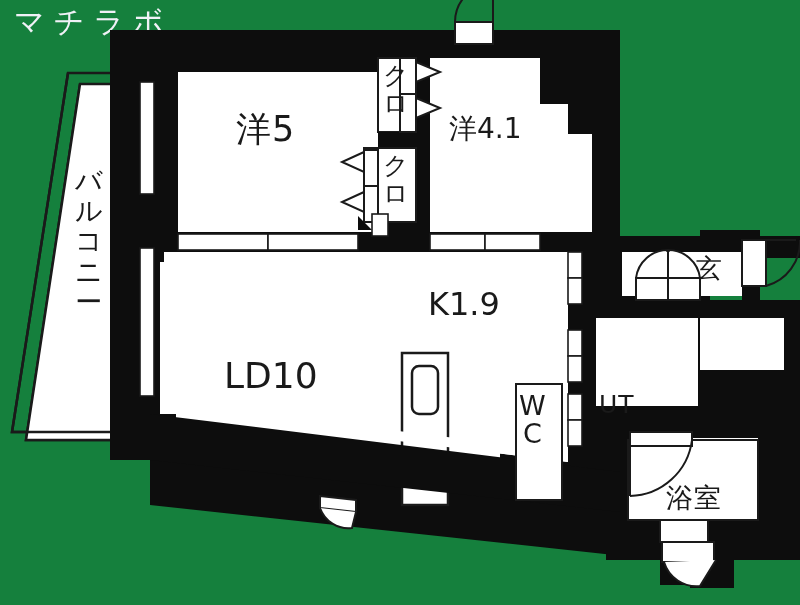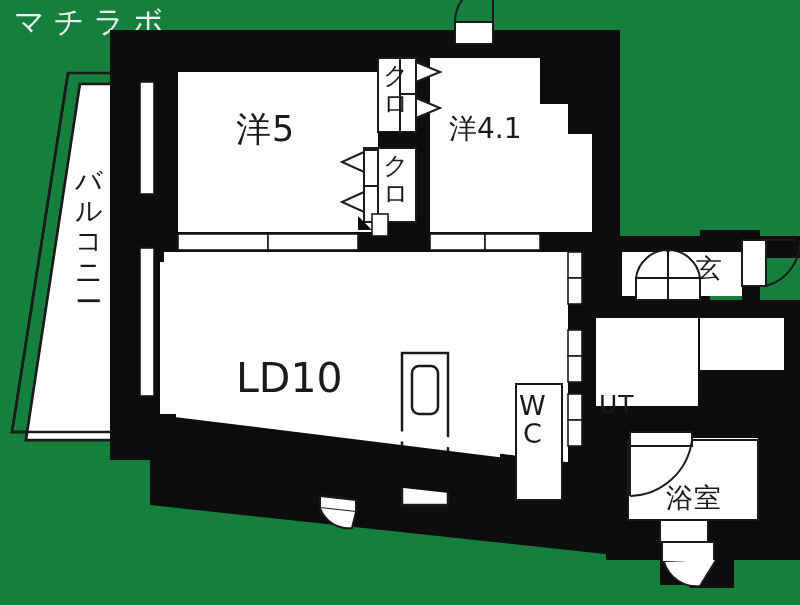--- a/index.html
+++ b/index.html
@@ -37,21 +37,21 @@
   .rlabel {
     position: absolute;
     color: #1a1a1a;
     font-family: "DejaVu Sans", sans-serif;
     white-space: nowrap;
     line-height: 1;
   }
   .lbl-yo5      { left: 222px; top: 112px; font-size: 35px; letter-spacing: 1px; margin-left: 14px; }
   .lbl-yo41     { left: 449px; top: 115px; font-size: 28px; letter-spacing: 0px; }
   .lbl-k19      { left: 428px; top: 288px; font-size: 32px; letter-spacing: 0px; }
-  .lbl-ld10     { left: 236px; top: 358px; font-size: 41px; letter-spacing: 0px; }
+  .lbl-ld10     { left: 224px; top: 358px; font-size: 36px; letter-spacing: 0px; }
   .lbl-genkan   { left: 696px; top: 255px; font-size: 26px; }
   .lbl-ut       { left: 599px; top: 392px; font-size: 25px; letter-spacing: 1px; }
   .lbl-yokushitsu { left: 647px; top: 484px; font-size: 27px; letter-spacing: 1px; margin-left: 19px; }
   .lbl-wc {
     left: 519px; top: 392px; font-size: 27px;
     display: flex; flex-direction: column; align-items: center; line-height: 1.05;
   }
   .lbl-balcony {
     left: 75px; top: 166px; font-size: 27px;
     display: flex; flex-direction: column; align-items: center; line-height: 1.12;
@@ -302,20 +302,21 @@
         <rect x="660" y="520" width="48" height="22" fill="#ffffff" stroke="#1a1a1a" stroke-width="2"></rect>
         <rect x="662" y="542" width="52" height="20" fill="#ffffff" stroke="#1a1a1a" stroke-width="2"></rect>
         <path d="M 664,562 A 34,34 0 0 0 700,586 L 716,560" fill="#ffffff" stroke="#1a1a1a" stroke-width="2"></path>
       </g>
 
     </g>
   </svg>
 
   <div class="rlabel lbl-yo5">洋5</div>
   <div class="rlabel lbl-yo41">洋4.1</div>
+  <div class="rlabel lbl-k19">K1.9</div>
   <div class="rlabel lbl-ld10">LD10</div>
   <div class="rlabel lbl-genkan">玄</div>
   <div class="rlabel lbl-ut">UT</div>
   <div class="rlabel lbl-yokushitsu">浴室</div>
 
   <div class="rlabel lbl-wc">
     <span>W</span>
     <span>C</span>
   </div>
 

